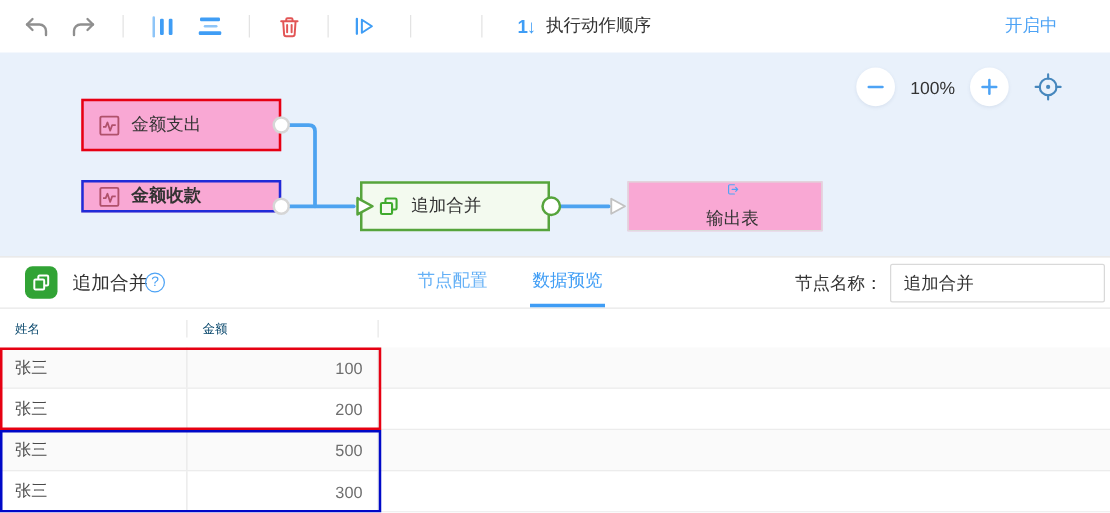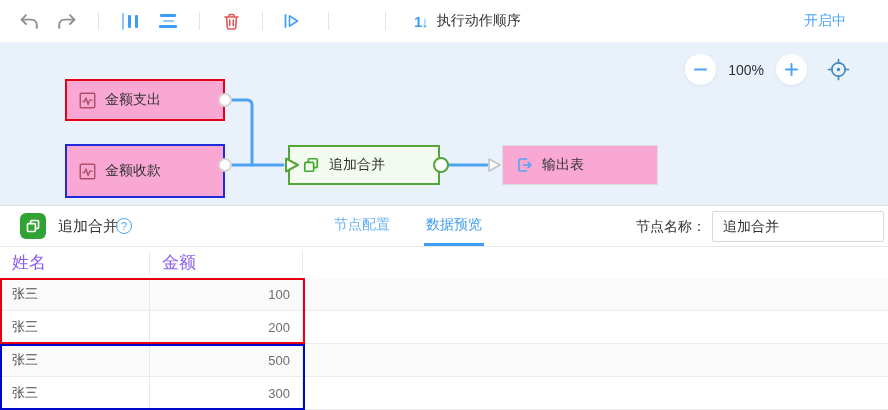--- a/index.html
+++ b/index.html
@@ -22,23 +22,23 @@
   .hbars .h1 { width:16px; } .hbars .h2 { width:11px; background:#8ec5f8; } .hbars .h3 { width:18px; }
   .sort-glyph { color:#3f9df5; font-size:15px; font-weight:bold; letter-spacing:-1px; }
   .toolbar-status { position:absolute; right:42px; top:0; height:42px; display:flex; align-items:center;
                     color:#4da3f5; font-size:14px; cursor:pointer; }
 
   
   .canvas { position:absolute; top:42px; left:0; width:888px; height:163px; background:#e9f1fb; }
   .node { position:absolute; background:#f9a8d4; display:flex; align-items:center; padding-left:12px; gap:9px;
           font-size:14px; color:#333; cursor:pointer; }
   .node-expense { left:65px; top:37px;  width:160px; height:42px; border:2px solid #e60012; }
-  .node-income  { left:65px; top:102px; width:160px; height:54px; border:2px solid #1f2bd8; }
+  .node-income  { left:65px; top:102px; width:160px; height:26px; border:2px solid #1f2bd8;font-weight:bold; }
   .node-merge   { left:288px; top:103px; width:152px; height:40px; border:2px solid #56a43c; background:#f3faef; }
-  .node-output  { left:502px; top:103px; width:156px; height:40px; border:1px solid #dcdcdc; }
+  .node-output  { left:502px; top:103px; width:156px; height:40px; border:1px solid #dcdcdc;flex-direction:column; }
   .wires { position:absolute; left:0; top:0; pointer-events:none; }
   .zoom-ctrl { position:absolute; top:12px; right:38px; display:flex; align-items:center; gap:12px; }
   .zoom-circle { width:31px; height:31px; border-radius:50%; background:#fff; display:flex; align-items:center;
                  justify-content:center; cursor:pointer; box-shadow:0 1px 3px rgba(80,110,150,.12); }
   .zoom-label { font-size:14px; color:#333; }
   .locate { margin-left:8px; cursor:pointer; display:flex; }
 
   
   .panel { position:absolute; top:205px; left:0; width:888px; height:205px; background:#fff; border-top:1px solid #e4e4e4; }
   .panel-header { position:relative; height:40px; }
@@ -52,21 +52,21 @@
   .tab { display:flex; align-items:center; font-size:14px; cursor:pointer; padding:0 2px; border-bottom:3px solid transparent; }
   .tab-inactive { color:#64b0f6; }
   .tab-active { color:#3f9df5; border-bottom-color:#3f9df5; }
   .name-field { position:absolute; right:4px; top:5px; display:flex; align-items:center; }
   .name-label { font-size:14px; color:#333; margin-right:6px; }
   .name-input { width:172px; height:31px; border:1px solid #d9d9d9; border-radius:2px; font-size:14px;
                 color:#333; padding:0 10px; outline:none; font-family:inherit; }
 
   
   .tbl { position:absolute; top:40px; left:0; width:888px; }
-  .tbl-head { display:flex; height:32px; border-top:1px solid #e8e8e8; color:#8b5cf6; font-size:17px;align-items:center; }
+  .tbl-head { display:flex; height:32px; border-top:1px solid #e8e8e8; color:#0c4a6e; font-size:10px;align-items:center; }
   .tbl-row { display:flex; height:33px; border-bottom:1px solid #ececec; font-size:13px; color:#4a4a4a; }
   .tbl-row:nth-child(odd of .tbl-row) { background:#fafafa; }
   .c1 { width:150px; display:flex; align-items:center; padding-left:12px; border-right:1px solid #e8e8e8; }
   .c2 { width:153px; display:flex; align-items:center; padding-left:12px; border-right:1px solid #e8e8e8; }
   .c2.num { justify-content:flex-end; padding-right:12px; padding-left:0; color:#6e6e6e; }
   .cfill { flex:1; }
   .grp { position:absolute; left:0; width:305px; height:66px; pointer-events:none; }
   .grp-red  { top:32px; border:2px solid #e60012; }
   .grp-blue { top:98px; border:2px solid #0009c8; }
 </style>

